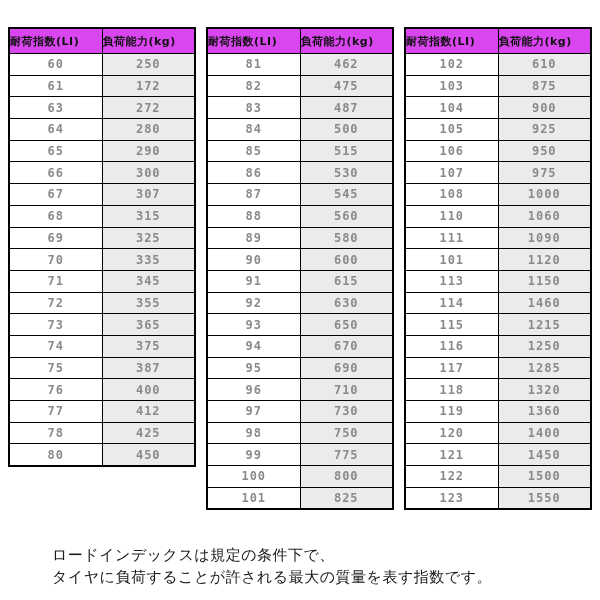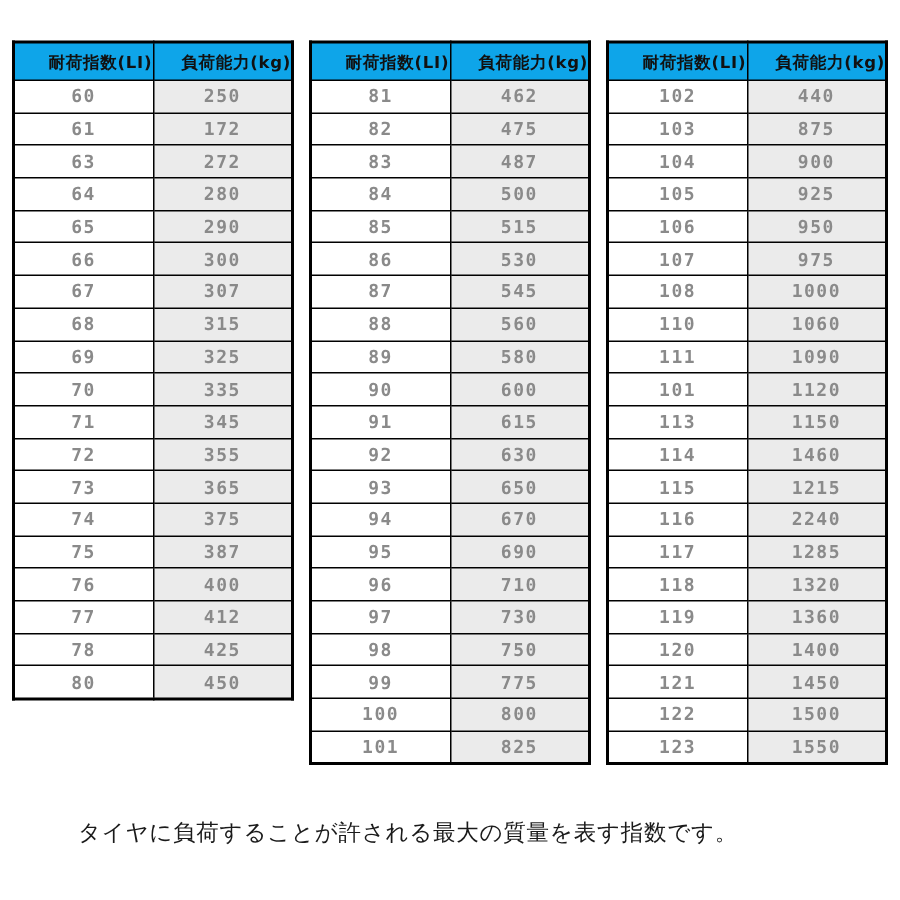--- a/index.html
+++ b/index.html
@@ -30,27 +30,27 @@
     table-layout: fixed;
     width: 188px;
     border: 2.5px solid var(--border, #000);
     background: #ffffff;
   }
   table.li-table col { width: 50%; }
   table.li-table th {
     border: 1.5px solid var(--border, #000);
     height: 24px;
     padding: 0;
-    text-align: right;
+    text-align: left;
     vertical-align: middle;
     font-size: 11px;
     font-weight: bold;
     letter-spacing: 0.5px;
     color: var(--header-text, #111);
-    background: #0ea5e9;
+    background: #d946ef;
     white-space: nowrap;
   }
   table.li-table td {
     border: 1.5px solid var(--border, #000);
     height: 20.7px;
     padding: 0;
     text-align: center;
     vertical-align: middle;
     font-family: "DejaVu Sans Mono", "Liberation Mono", monospace;
     font-size: 12px;
@@ -271,21 +271,21 @@
         </colgroup>
     <thead>
           <tr>
             <th>耐荷指数(LI)</th>
             <th>負荷能力(kg)</th>
           </tr>
         </thead>
         <tbody>
           <tr>
             <td class="li">102</td>
-            <td class="kg">440</td>
+            <td class="kg">610</td>
           </tr>
           <tr>
             <td class="li">103</td>
             <td class="kg">875</td>
           </tr>
           <tr>
             <td class="li">104</td>
             <td class="kg">900</td>
           </tr>
           <tr>
@@ -323,21 +323,21 @@
           <tr>
             <td class="li">114</td>
             <td class="kg">1460</td>
           </tr>
           <tr>
             <td class="li">115</td>
             <td class="kg">1215</td>
           </tr>
           <tr>
             <td class="li">116</td>
-            <td class="kg">2240</td>
+            <td class="kg">1250</td>
           </tr>
           <tr>
             <td class="li">117</td>
             <td class="kg">1285</td>
           </tr>
           <tr>
             <td class="li">118</td>
             <td class="kg">1320</td>
           </tr>
           <tr>
@@ -357,15 +357,16 @@
             <td class="kg">1500</td>
           </tr>
           <tr>
             <td class="li">123</td>
             <td class="kg">1550</td>
           </tr>
         </tbody>
       </table>
   </div>
   <div class="footnote">
+    <div>ロードインデックスは規定の条件下で、</div>
     <div>タイヤに負荷することが許される最大の質量を表す指数です。</div>
   </div>
 </div>
 
 </body></html>

